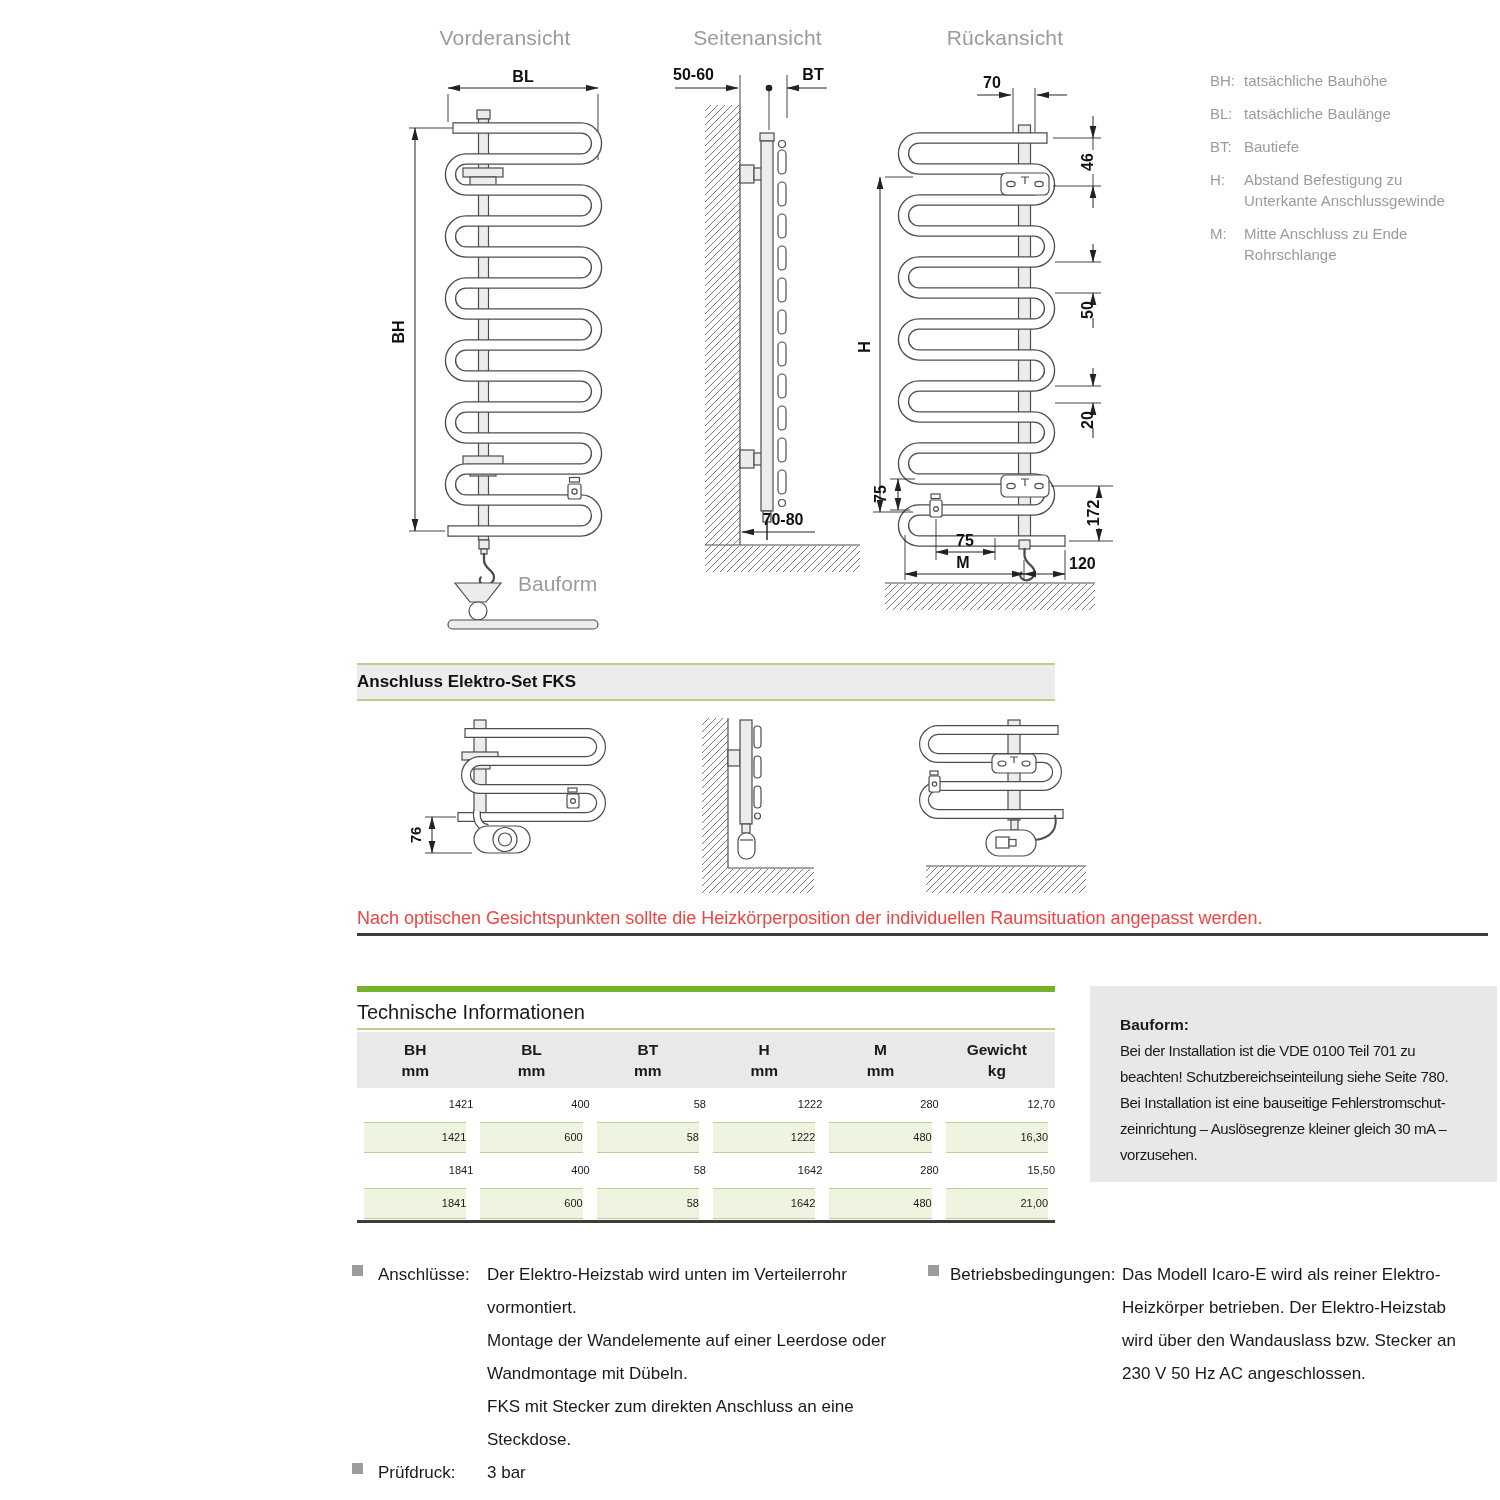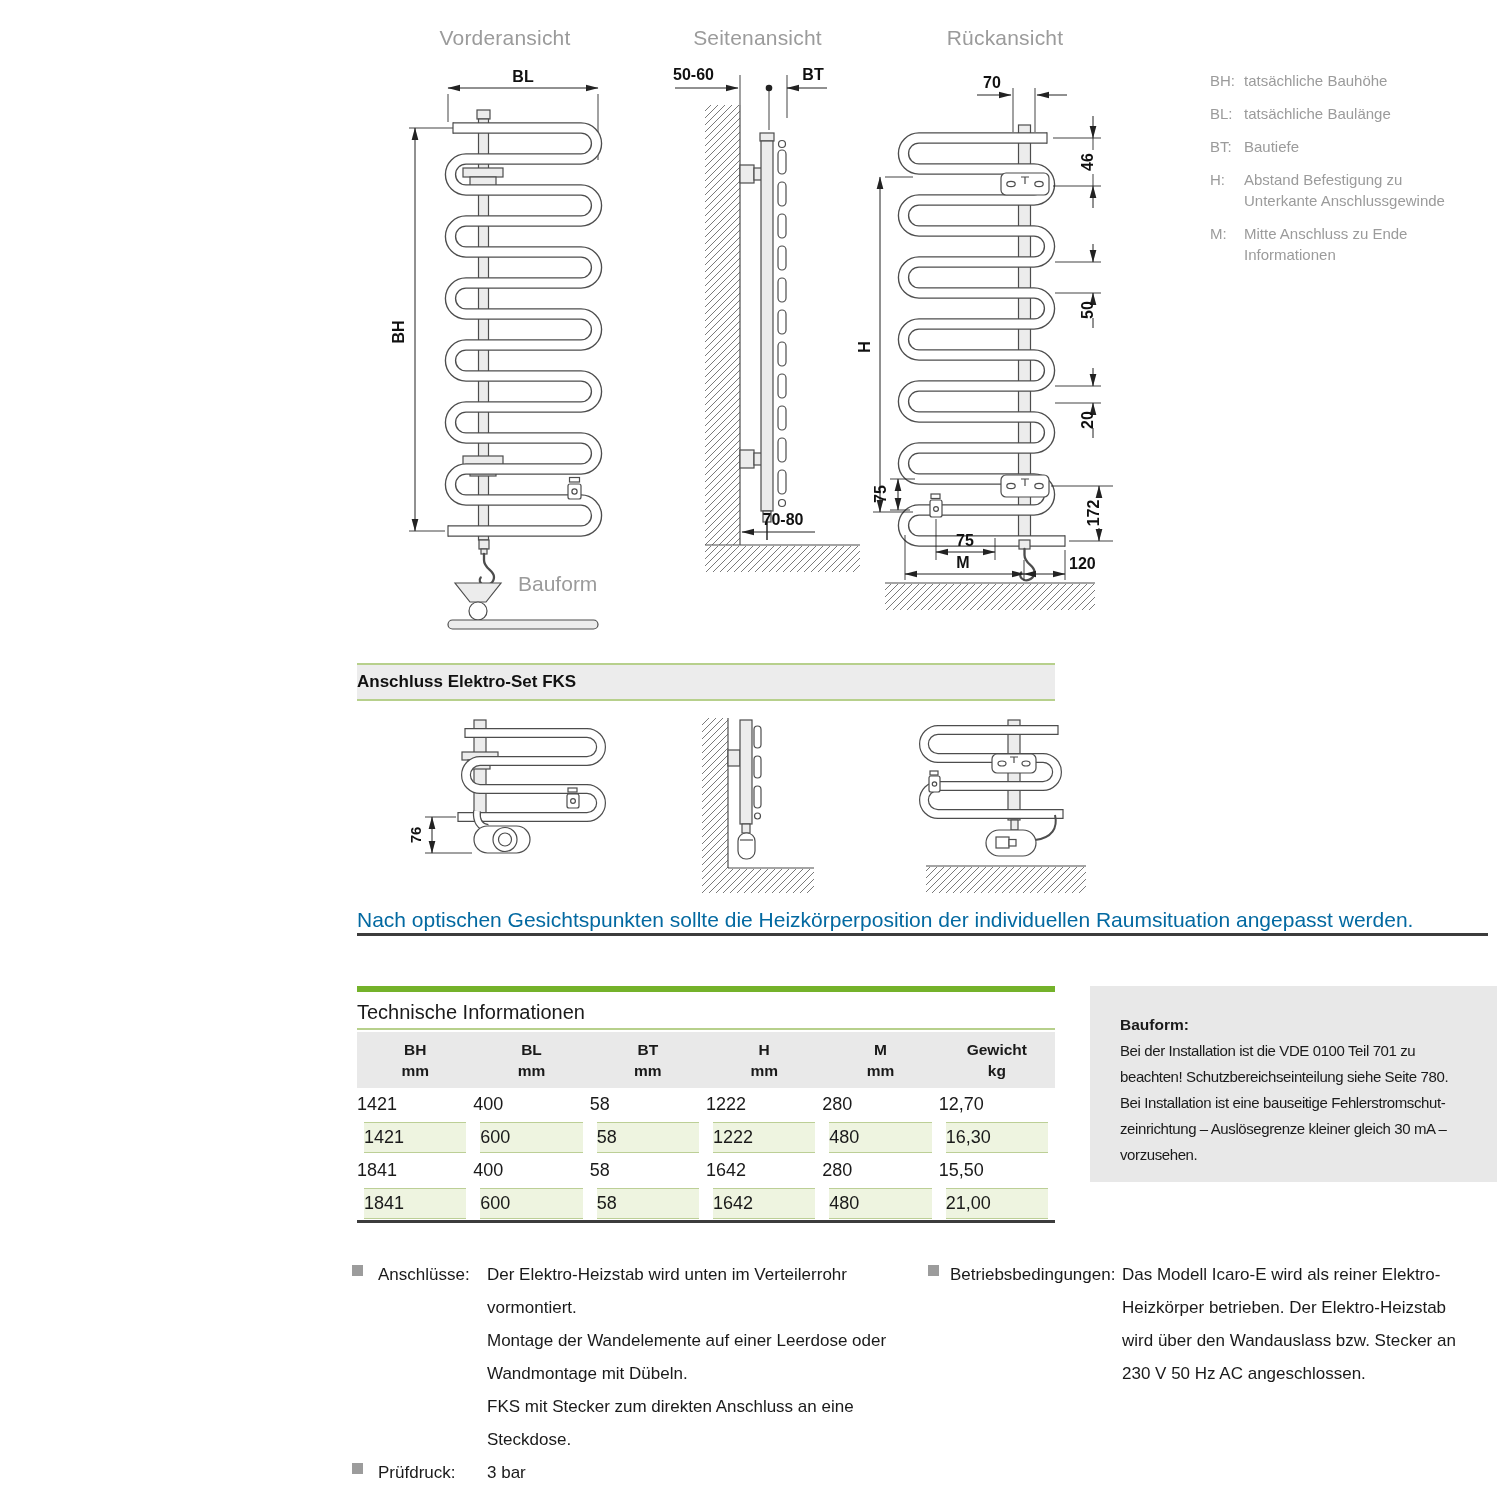--- a/index.html
+++ b/index.html
@@ -21,30 +21,30 @@
   .thin{stroke:#222;stroke-width:.85;fill:none}
   text.dt{font-size:16px;font-weight:bold;fill:#111;font-family:"Liberation Sans",sans-serif}
   text.dts{font-size:15px;font-weight:bold;fill:#111;font-family:"Liberation Sans",sans-serif}
   text.muted{font-size:21px;fill:#9b9b9b;font-weight:normal;font-family:"Liberation Sans",sans-serif}
   
   .legend-item{display:flex;margin-bottom:12px;color:#9b9b9b;font-size:15px;line-height:21px}
   .legend-key{width:34px;flex:none}
   
   .sec-head{border-top:2px solid #b7d08c;border-bottom:2px solid #b7d08c;background:#ececec;
             font-size:17px;font-weight:bold;line-height:34px;color:#111}
-  .note{font-size:21px;color:#0369a1}
+  .note{font-size:18px;color:#ef4444}
   .hr-dark{background:#3c3c3c}
   
   .green-bar{background:#74b22a}
   .tbl-title{font-size:20px;font-weight:normal;display:flex;align-items:center}
   .green-thin{background:#b7d08c}
   .thead{background:#e9e9e9;display:grid;grid-template-columns:repeat(6,1fr)}
   .th{text-align:center;padding-top:7px;font-size:15.5px;font-weight:bold;line-height:21px}
   .trow{display:grid;grid-template-columns:repeat(6,1fr);height:33px}
-  .tc{text-align:left;line-height:33px;font-size:18px}
+  .tc{text-align:right;line-height:33px;font-size:11px}
   .trow.green .tc{margin:1px 7px;line-height:28px;background:#eef4e0;
                   border-top:1.5px solid #bccf96;border-bottom:1.5px solid #bccf96}
   
   .warn{background:#e8e8e8;padding:26px 10px 0 30px}
   .warn .wt{font-size:15.5px;font-weight:bold;line-height:26px}
   .warn .wl{font-size:15px;line-height:26px;letter-spacing:-.4px;white-space:nowrap}
   
   .bullet{width:11px;height:11px;background:#9c9c9c}
   .spec-label{font-size:17px;line-height:33px;white-space:nowrap}
   .spec-line{font-size:17px;line-height:33px;white-space:nowrap}
@@ -259,21 +259,21 @@
       <div class="legend-key">H:</div>
       <div>
         <div>Abstand Befestigung zu</div>
         <div>Unterkante Anschlussgewinde</div>
       </div>
     </div>
     <div class="legend-item">
       <div class="legend-key">M:</div>
       <div>
         <div>Mitte Anschluss zu Ende</div>
-        <div>Informationen</div>
+        <div>Rohrschlange</div>
       </div>
     </div>
   </div>
 
   <div class="abs sec-head" style="left:357px;top:663px;width:698px;height:38px">Anschluss Elektro-Set FKS</div>
 
   <svg class="abs" style="left:410px;top:718px" width="215" height="177" viewBox="0 0 215 177">
     <defs>
       <marker id="mA" viewBox="0 0 12 10" markerWidth="13" markerHeight="11" refX="11.5" refY="5" orient="auto-start-reverse">
         <path d="M0,1.8 L12,5 L0,8.2 Z" fill="#222"></path>

